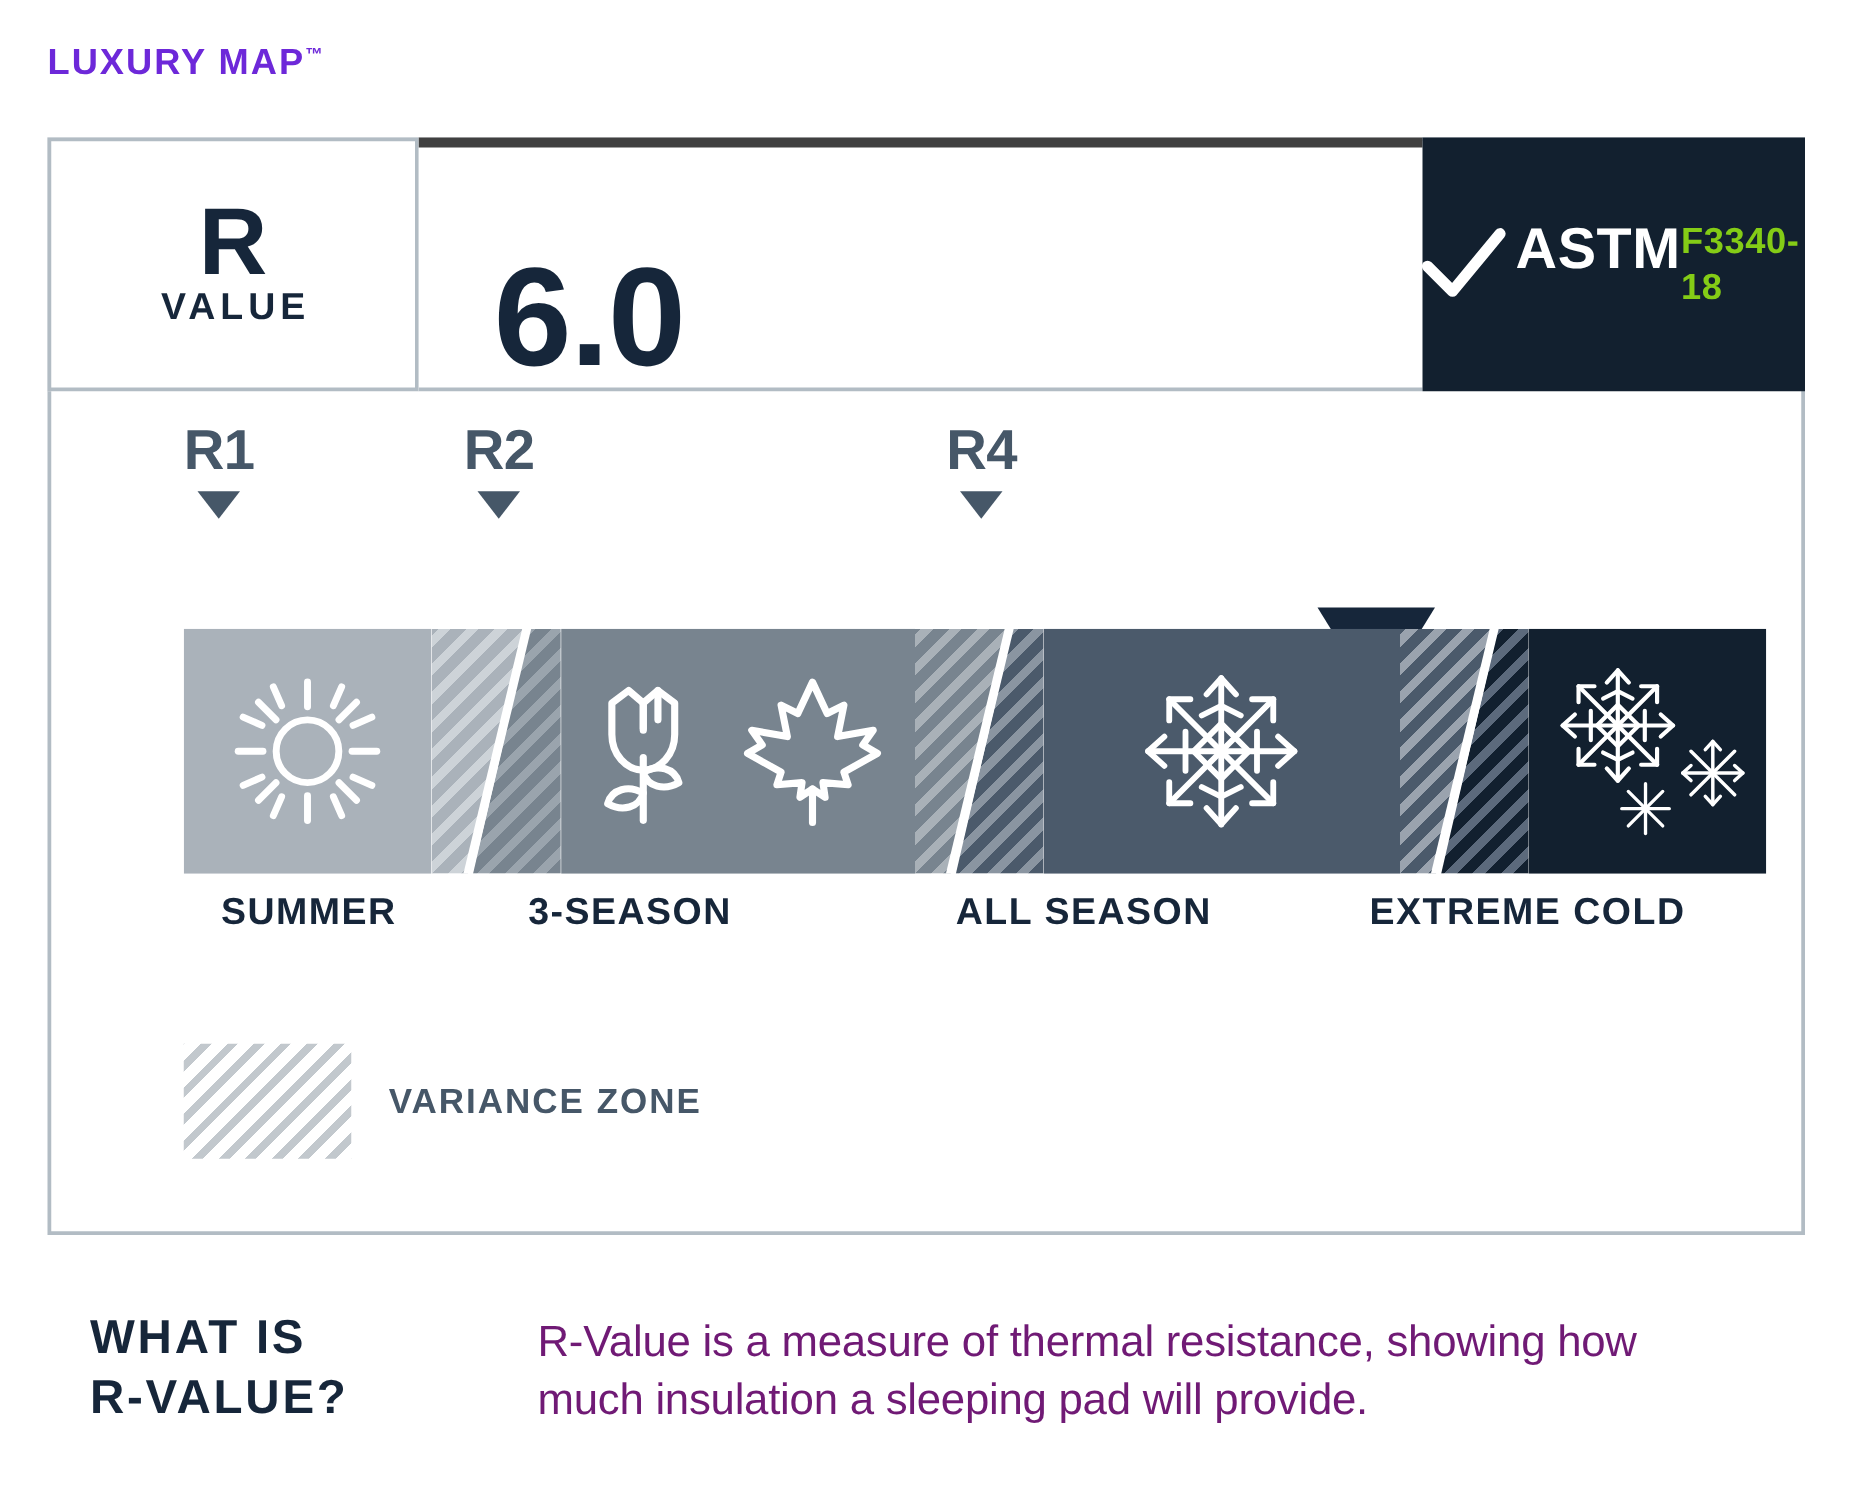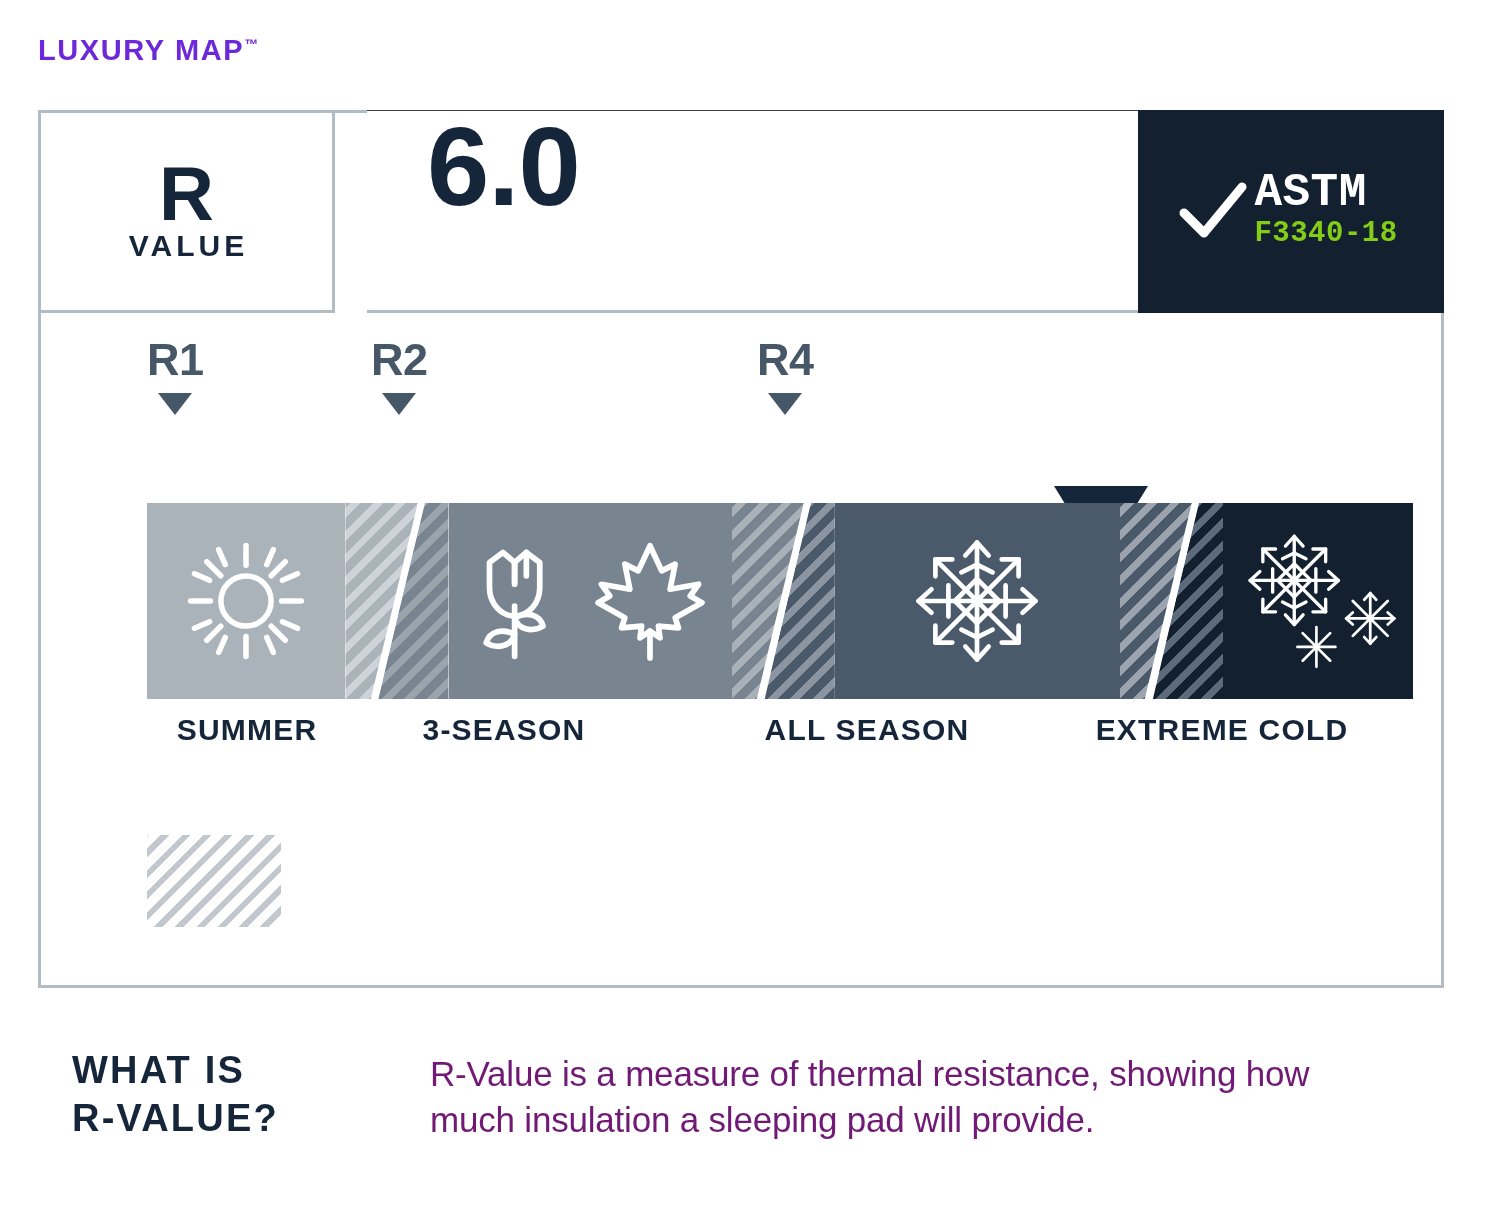--- a/index.html
+++ b/index.html
@@ -74,27 +74,26 @@
   .rvalue-word {
     font-size: 30px;
     font-weight: 700;
     letter-spacing: 4px;
     color: #16263a;
     line-height: 1.2;
     padding-left: 4px;
   }
   .number-cell {
     flex: 1;
-    border-top: 1px solid #404040;
+    border-top: 8px solid #404040;
     border-bottom: 3px solid #b2bcc4;
     display: flex;
-    align-items: flex-start;
+    align-items: flex-end;
     padding-left: 60px;
     background: #fff;
-    margin-left: 32px;
   }
   .number-cell .big-number {
     font-size: 112px;
     font-weight: 700;
     color: #16263a;
     line-height: 1;
     letter-spacing: -1px;
   }
   .astm-cell {
     width: 306px;
@@ -106,23 +105,22 @@
     padding-right: 6px;
   }
   .astm-check {
     width: 70px;
     height: 70px;
     flex: 0 0 auto;
     display: block;
   }
   .astm-text {
     display: flex;
-    flex-direction: column;
+    flex-direction: row;
     align-items: flex-start;
-    font-family: Liberation Mono, monospace;
   }
   .astm-main {
     font-size: 46px;
     font-weight: 700;
     color: #ffffff;
     line-height: 1;
     letter-spacing: 0.5px;
   }
   .astm-sub {
     font-size: 29px;
@@ -508,20 +506,21 @@
 
       <div class="season-labels">
         <div class="season-label" style="left:100px;">SUMMER</div>
         <div class="season-label" style="left:357px;">3-SEASON</div>
         <div class="season-label" style="left:720px;">ALL SEASON</div>
         <div class="season-label" style="left:1075px;">EXTREME COLD</div>
       </div>
 
       <div class="variance-legend">
         <div class="legend-swatch"></div>
+        <div class="legend-text">VARIANCE ZONE</div>
       </div>
 
     </div>
 
   </div>
 
   <div class="footer">
     <div class="footer-heading">WHAT IS
 R-VALUE?</div>
     <div class="footer-body">R-Value is a measure of thermal resistance, showing how much insulation a sleeping pad will provide.</div>

